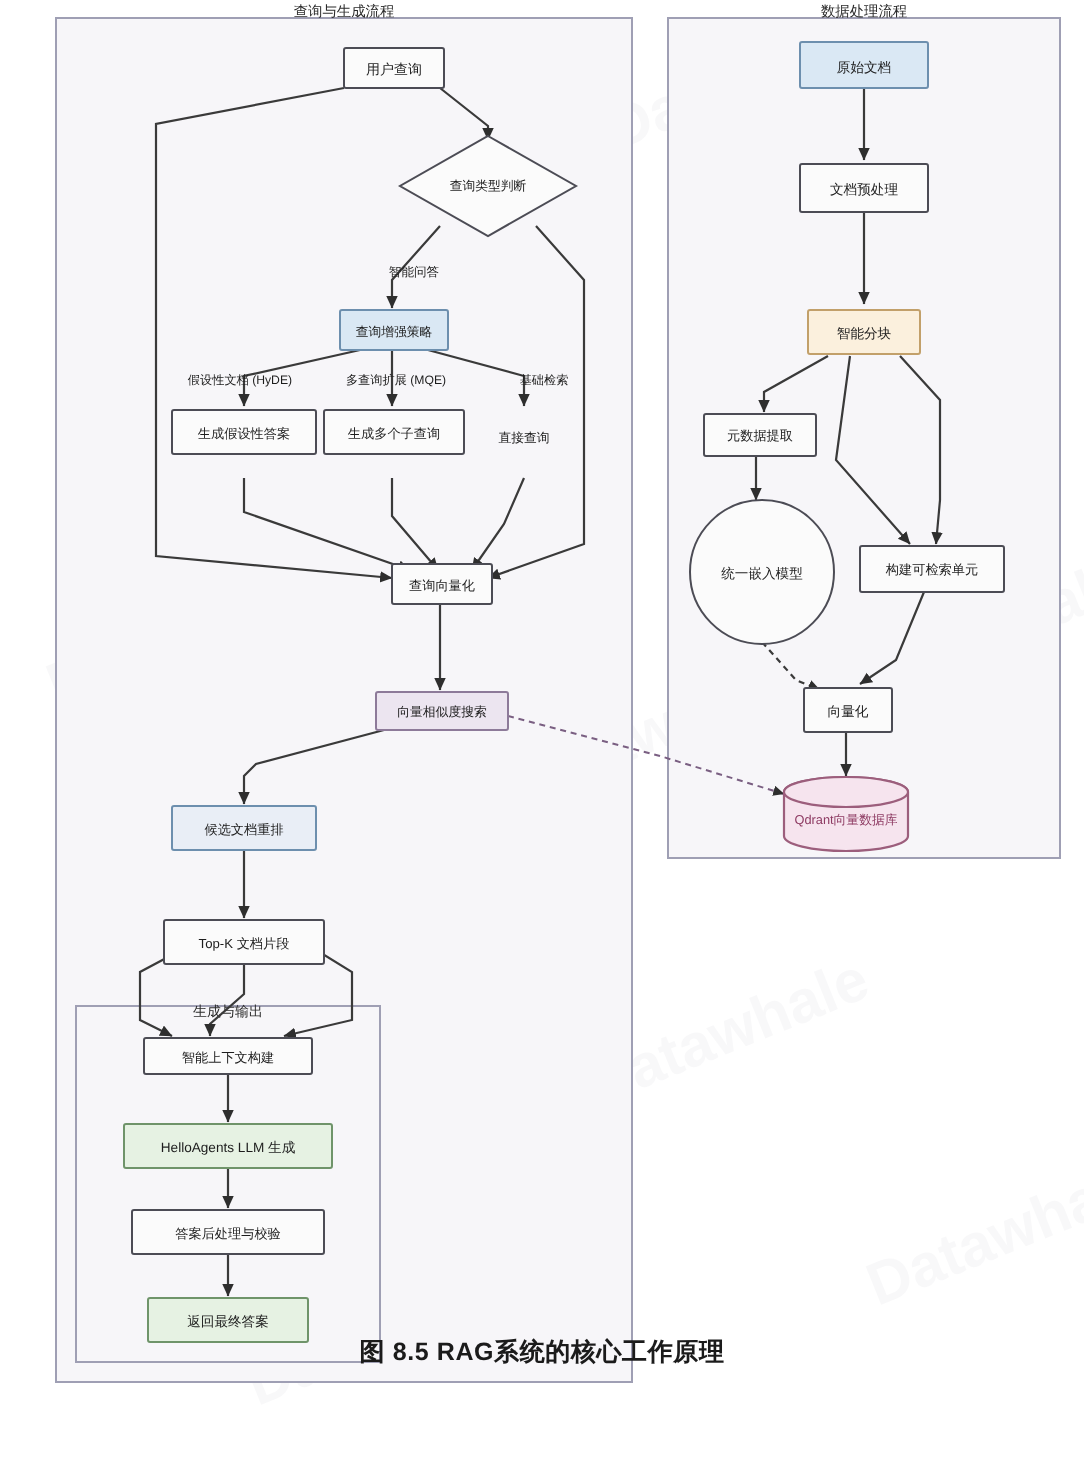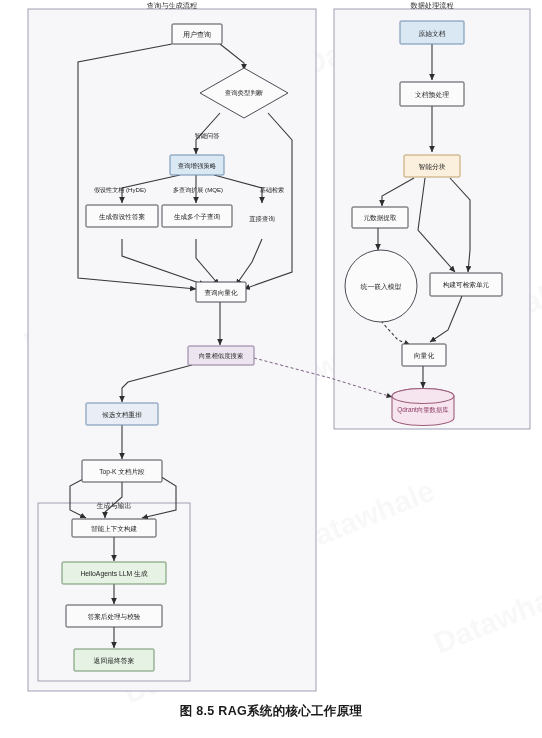--- a/index.html
+++ b/index.html
@@ -17,21 +17,21 @@
   .wm{
     position:absolute;
     font-family:"Liberation Sans",sans-serif;
     font-weight:bold;
     color:rgba(120,120,140,0.055);
     white-space:nowrap;
     pointer-events:none;
     user-select:none;
   }
   .caption{
-    position:absolute;left:0;top:703px;width:542px;
+    position:absolute;left:0;top:668px;width:542px;
     text-align:center;
     font-size:12.5px;
     font-weight:bold;
     color:#1b1b1b;
     letter-spacing:.3px;
   }
 </style>
 </head>
 <body>
 

